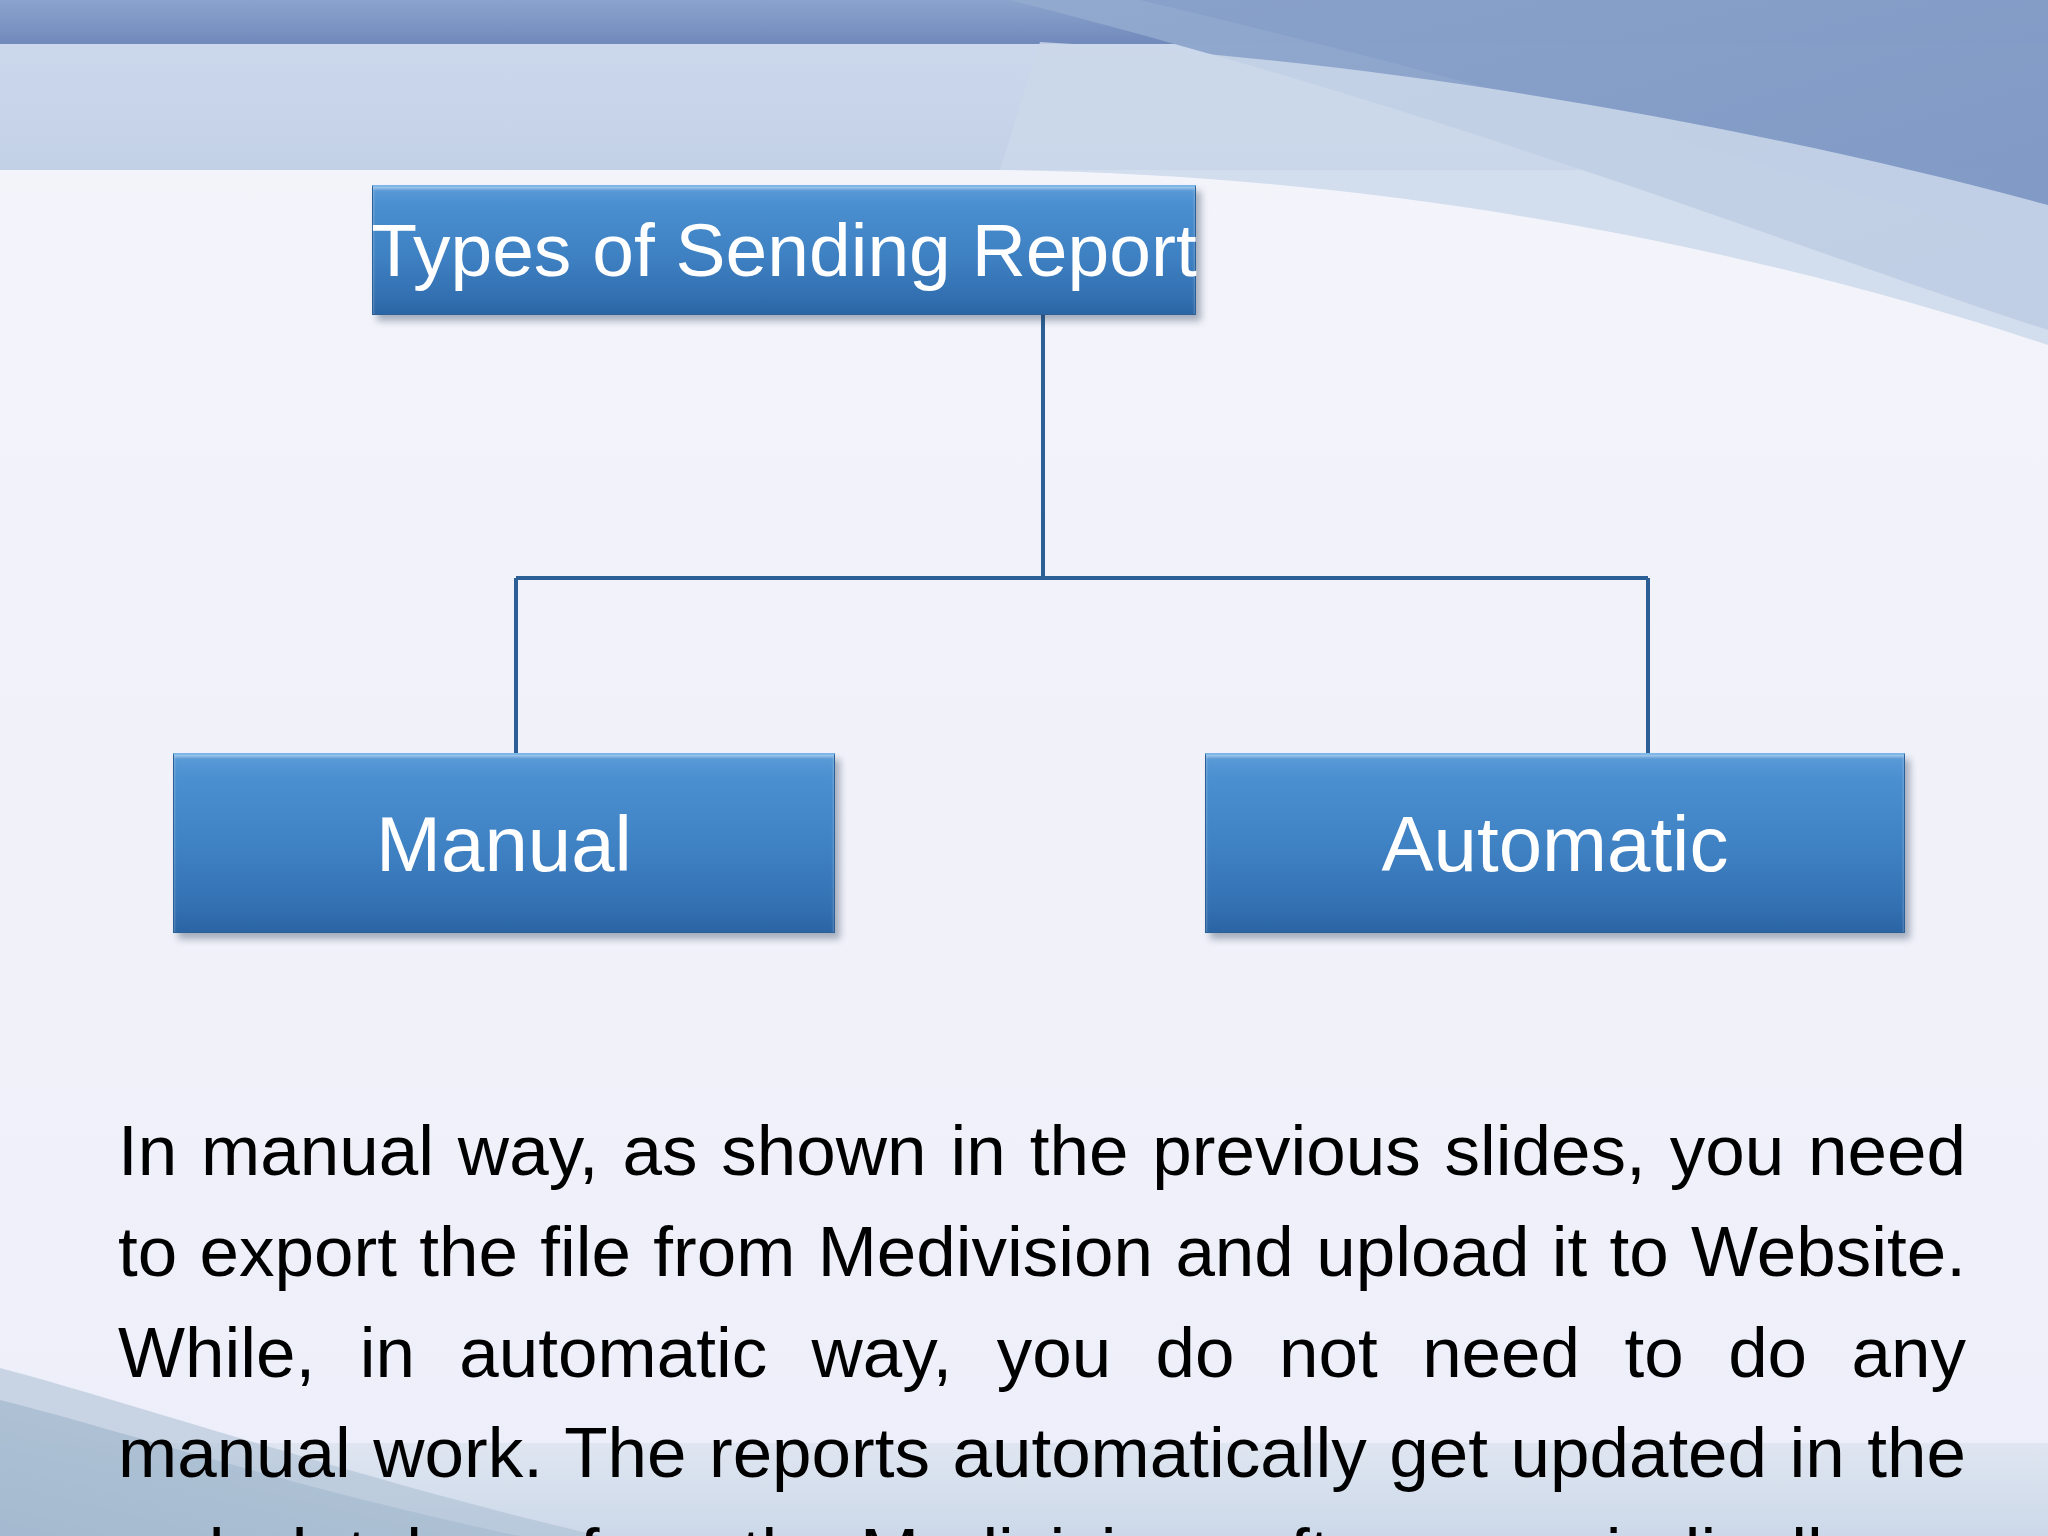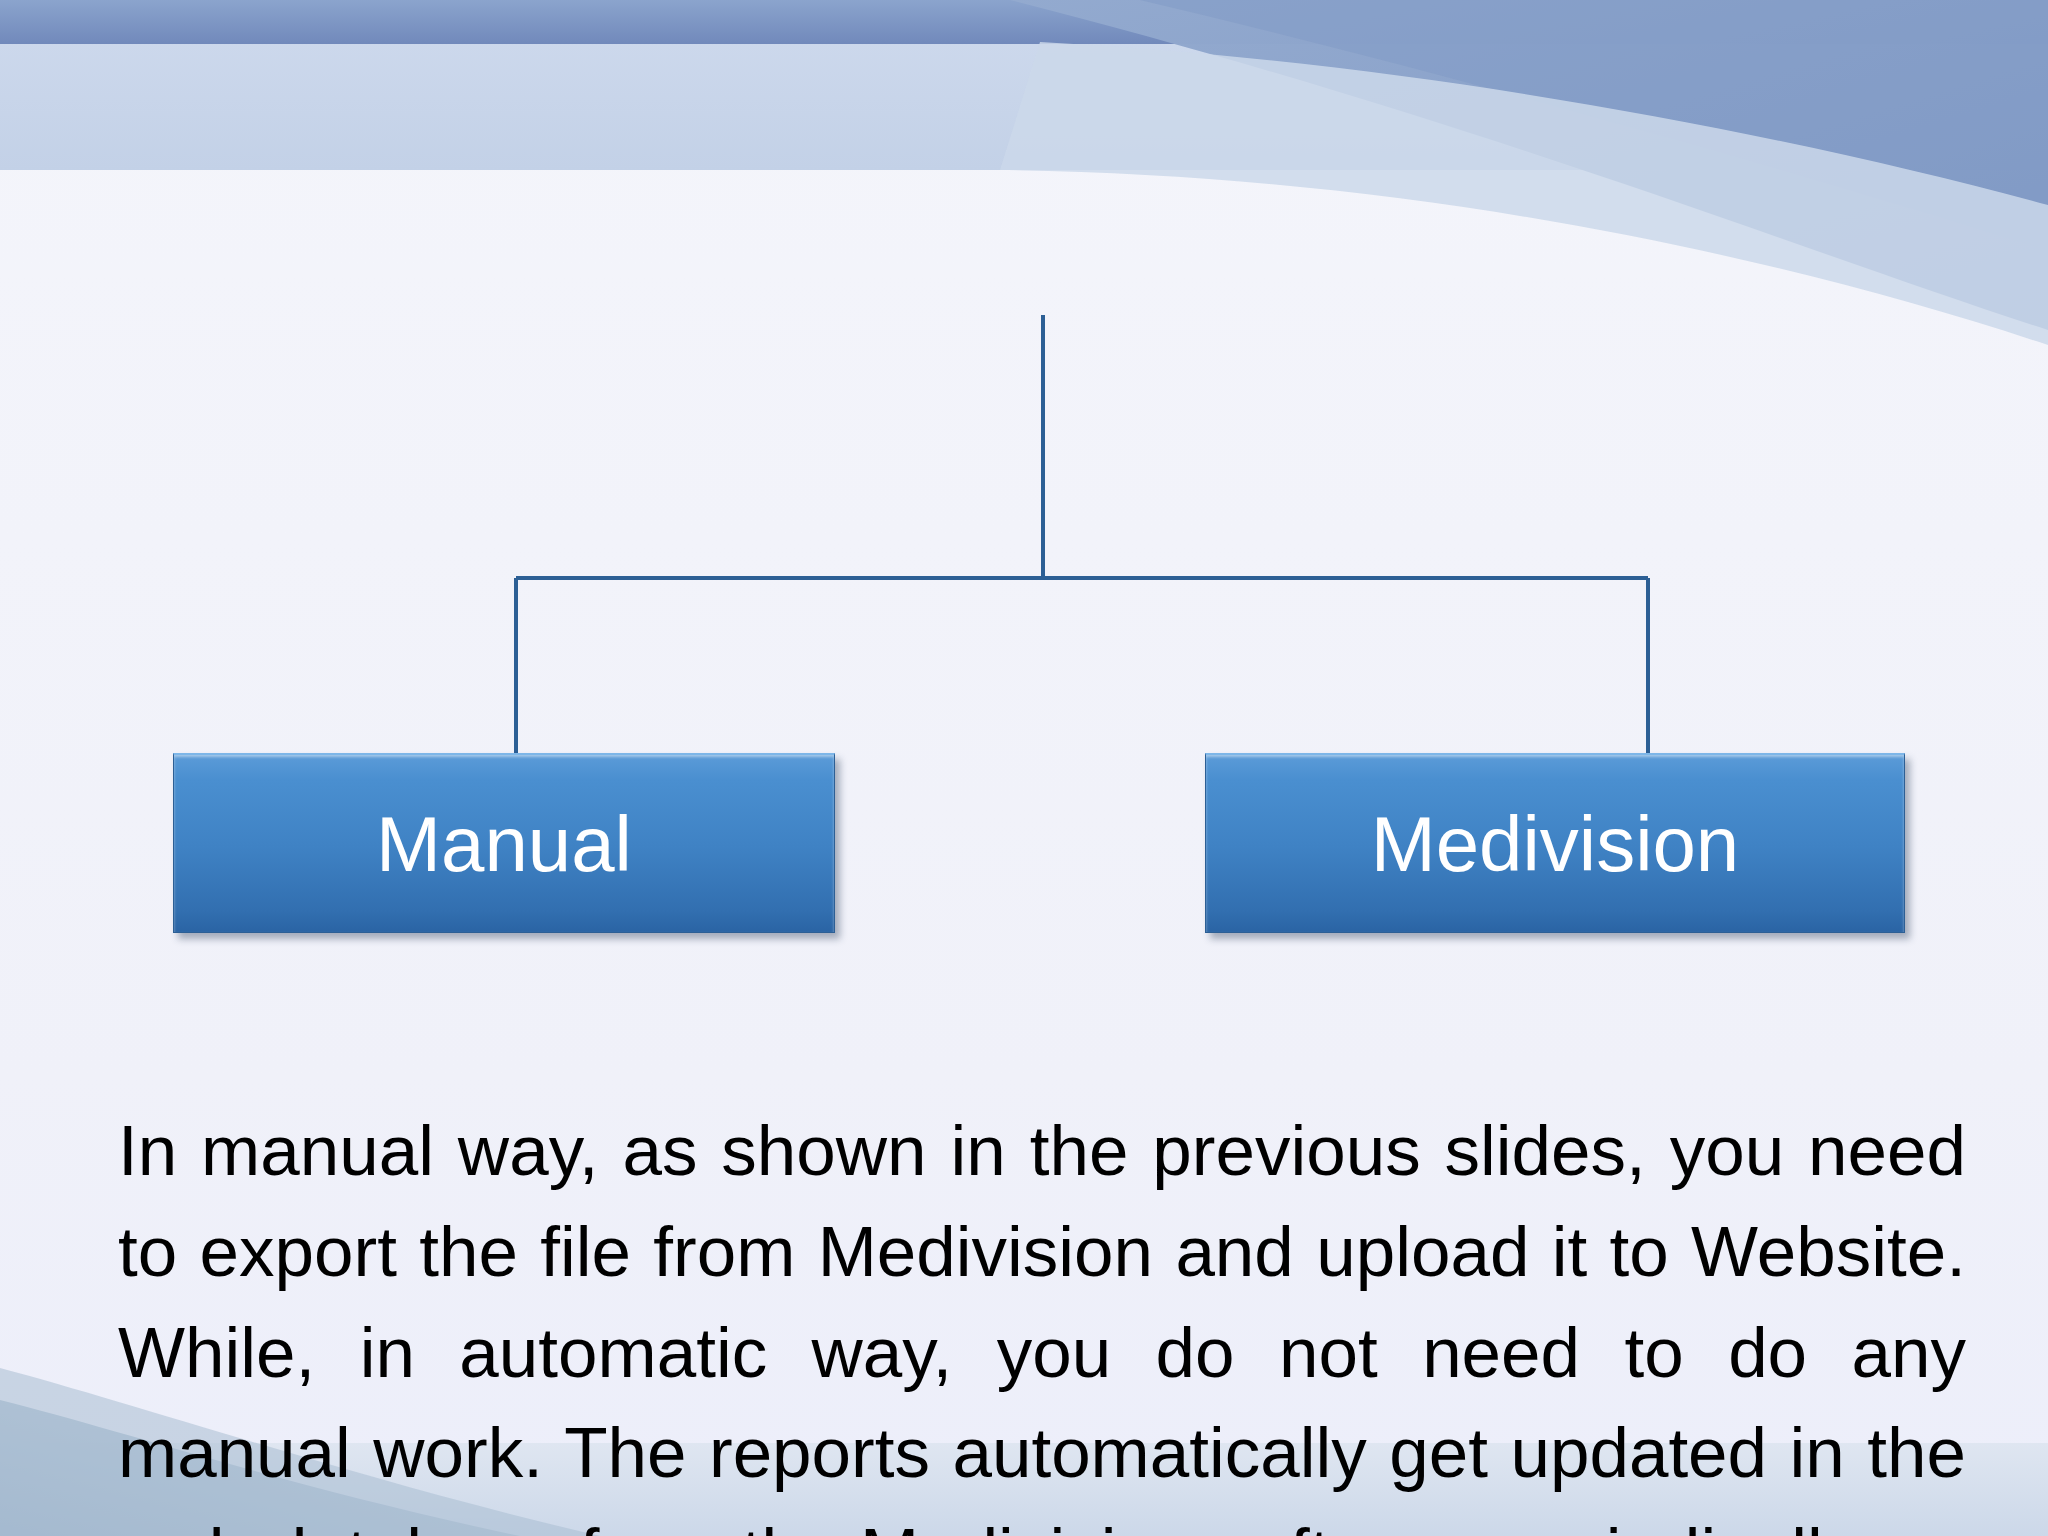--- a/index.html
+++ b/index.html
@@ -159,26 +159,29 @@
 
     <line x1="516" y1="578" x2="1648" y2="578" stroke="#2c5f95" stroke-width="4"></line>
 
     <line x1="516" y1="578" x2="516" y2="755" stroke="#2c5f95" stroke-width="4"></line>
 
     <line x1="1648" y1="578" x2="1648" y2="755" stroke="#2c5f95" stroke-width="4"></line>
   </svg>
 
   <div class="diagram">
 
+    <div class="node node-title">
+      <span>Types of Sending Report</span>
+    </div>
 
     <div class="node node-manual">
       <span>Manual</span>
     </div>
 
     <div class="node node-automatic">
-      <span>Medivision</span>
+      <span>Automatic</span>
     </div>
 
   </div>
 
   <p class="body-text">In manual way, as shown in the previous slides, you need to export the file from Medivision and upload it to Website.  While, in automatic way, you do not need to do any manual work. The reports automatically get updated in the web database from the Medivision software periodically.</p>
 
 </div>
 
 </body></html>

